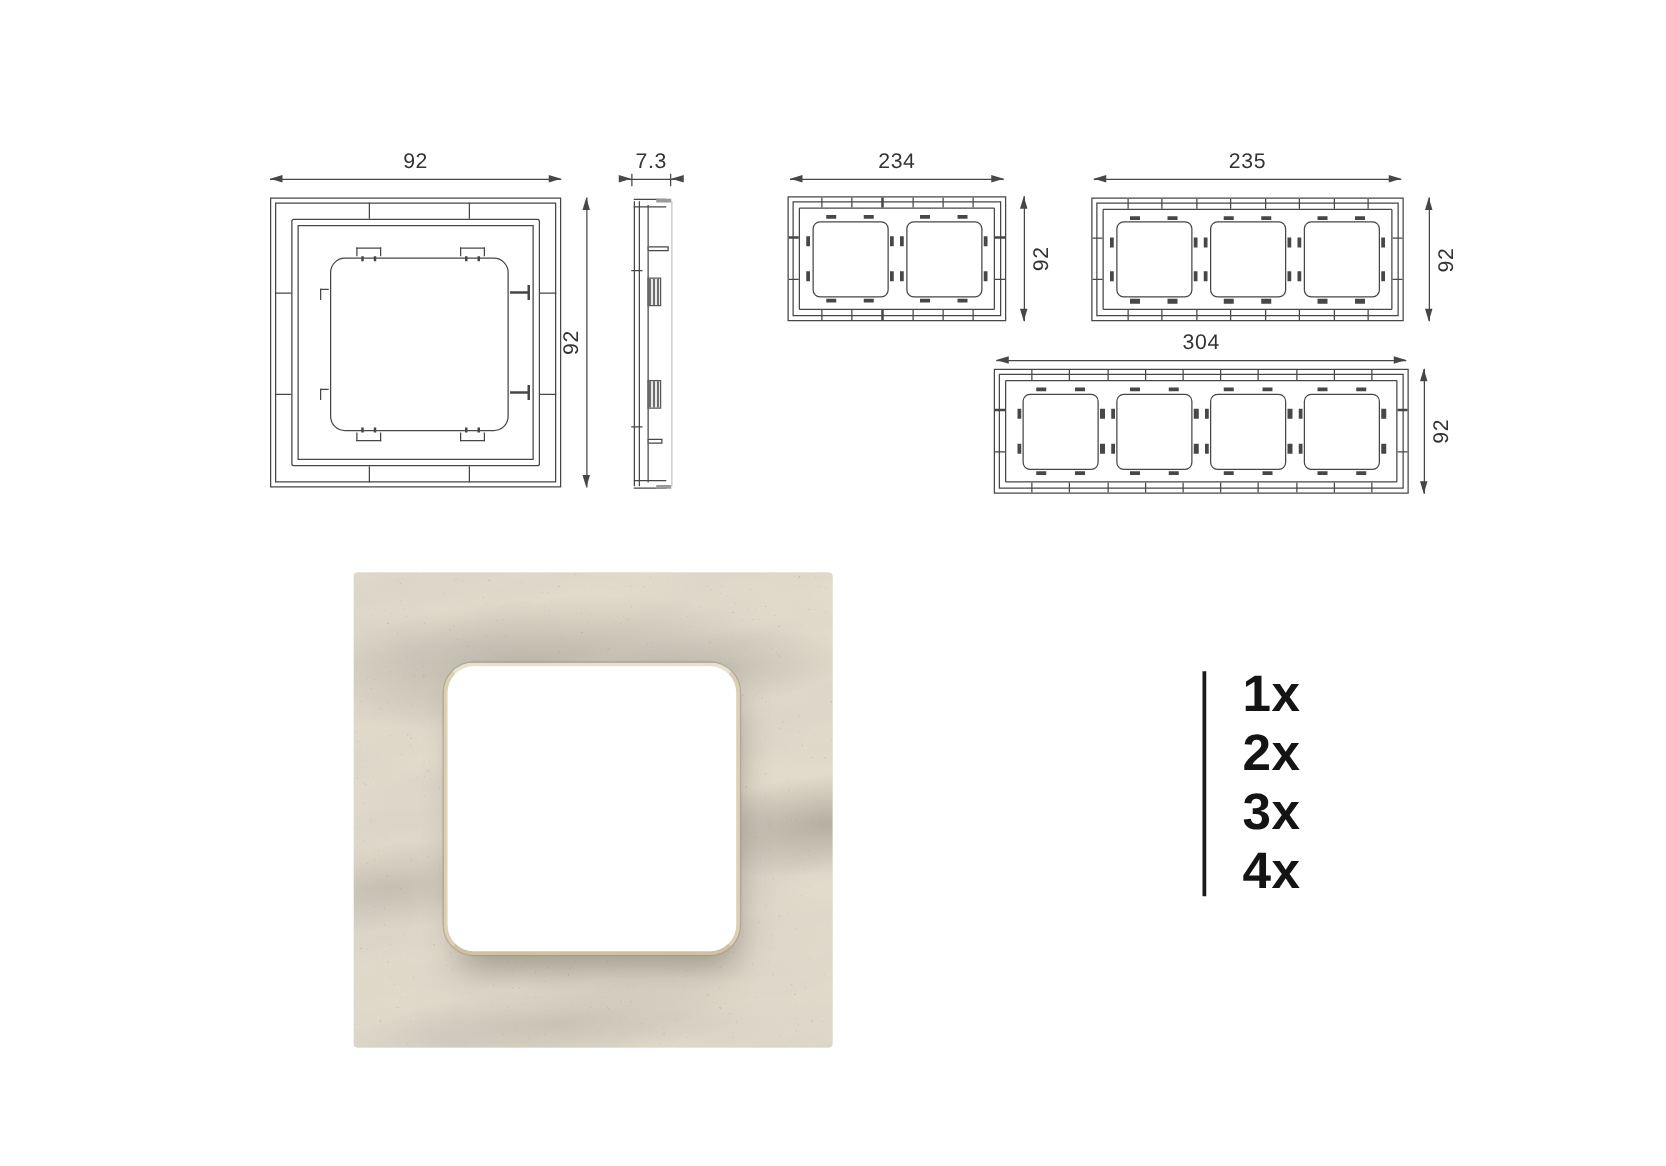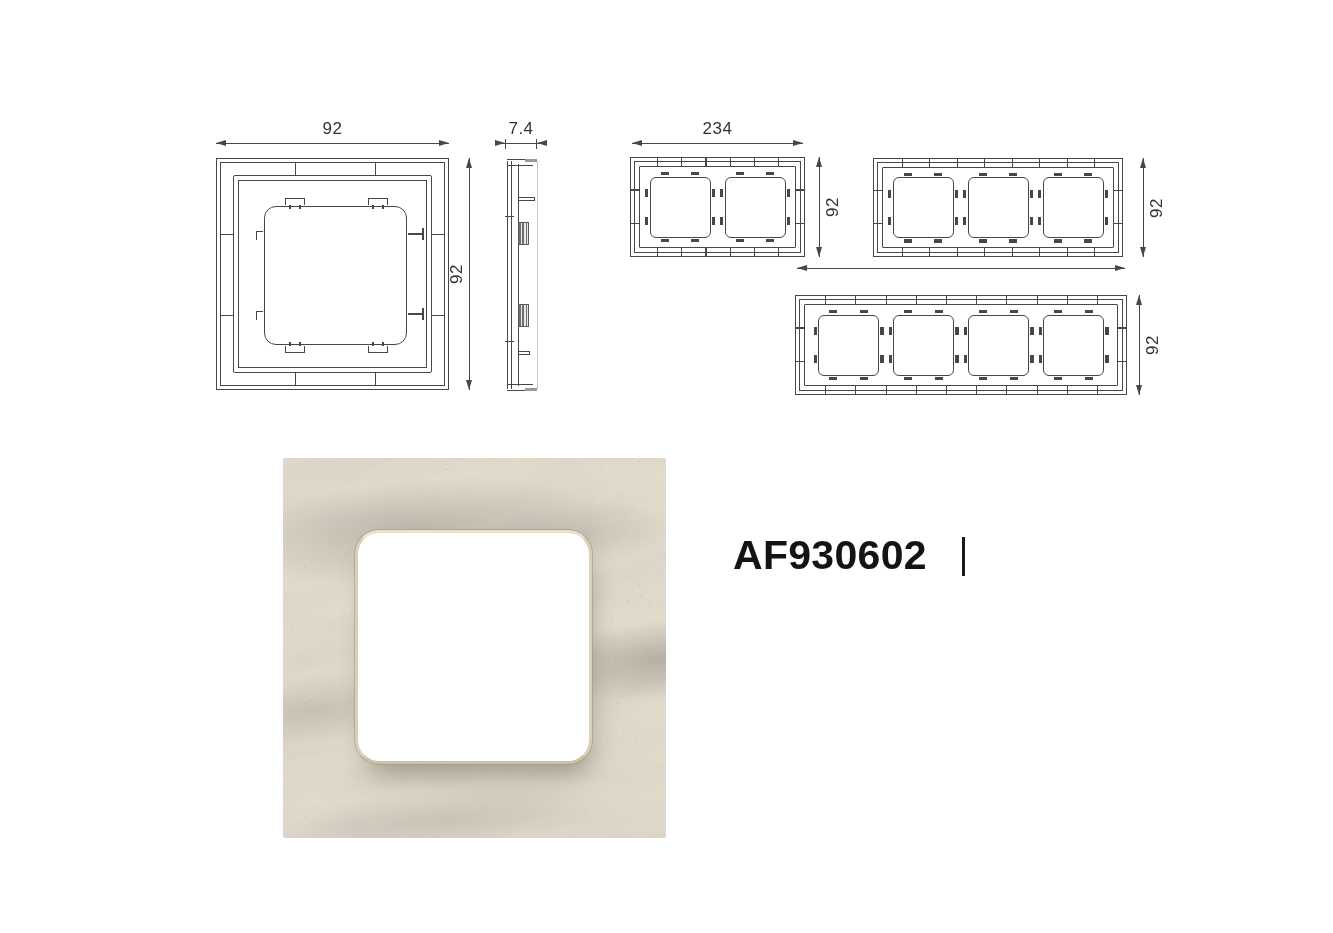--- a/index.html
+++ b/index.html
@@ -144,21 +144,21 @@
       <i class="clip b" style="left:20px;"></i>
       <i class="clip b" style="left:103px;"></i>
       <i class="tmark" style="top:26px;"></i>
       <i class="tmark" style="top:106px;"></i>
       <i class="lmark" style="top:24px;"></i>
       <i class="lmark" style="top:104px;"></i>
     </div>
   </div>
 
   <div class="hdim dim-out" style="left:502px;top:119px;width:38px;">
-    <span class="dlabel">7.4</span>
+    <span class="dlabel">7.3</span>
     <span class="dline">
         <i class="ah al"></i>
         <i class="ah ar"></i>
         <i class="ext e1"></i>
         <i class="ext e2"></i>
       </span>
   </div>
   <div class="sv" style="left:507px;top:159px;width:31px;height:232px;">
     <i class="sv-right"></i>
     <i class="sv-face"></i>
@@ -223,20 +223,27 @@
       <i class="bandtick t" style="left: 122.75px;"></i>
       <i class="bandtick b" style="left: 122.75px;"></i>
       <i class="bandtick t" style="left: 146.917px;"></i>
       <i class="bandtick b" style="left: 146.917px;"></i>
       <i class="bandtick-h l" style="top: 31.36px;"></i>
       <i class="bandtick-h r" style="top: 31.36px;"></i>
       <i class="bandtick-h l" style="top: 64.68px;"></i>
       <i class="bandtick-h r" style="top: 64.68px;"></i>
     </div>
 
+  <div class="hdim" style="left:875px;top:119px;width:246px;">
+    <span class="dlabel">235</span>
+    <span class="dline">
+        <i class="ah al"></i>
+        <i class="ah ar"></i>
+      </span>
+  </div>
   <div class="vdim lab-right" style="left:1143px;top:158px;height:99px;">
     <span class="vline">
         <i class="av au"></i>
         <i class="av ad"></i>
       </span>
     <span class="vlabel">92</span>
   </div>
   <div class="mg" style="left:873px;top:158px;width:250px;height:99px;">
     <div class="mg-l1"></div>
     <div class="mg-l2"></div>
@@ -288,20 +295,21 @@
       <i class="bandtick b" style="left: 192.75px;"></i>
       <i class="bandtick t" style="left: 220.25px;"></i>
       <i class="bandtick b" style="left: 220.25px;"></i>
       <i class="bandtick-h l" style="top: 31.04px;"></i>
       <i class="bandtick-h r" style="top: 31.04px;"></i>
       <i class="bandtick-h l" style="top: 64.02px;"></i>
       <i class="bandtick-h r" style="top: 64.02px;"></i>
     </div>
 
   <div class="hdim" style="left:797px;top:264px;width:328px;">
+    <span class="dlabel">304</span>
     <span class="dline">
         <i class="ah al"></i>
         <i class="ah ar"></i>
       </span>
   </div>
   <div class="vdim lab-right" style="left:1139px;top:295px;height:100px;">
     <span class="vline">
         <i class="av au"></i>
         <i class="av ad"></i>
       </span>
@@ -395,18 +403,23 @@
         <rect x="-70" y="-70" width="530" height="530" filter="url(#veinsF)" opacity="0.5"></rect>
       </g>
       <rect width="383" height="380" filter="url(#speckF)" opacity="0.45"></rect>
     </svg>
     <div class="veins"></div>
     <div class="cutout"></div>
   </div>
 
   <div class="plist">
     <div class="pcol codes">
-      <span>AF930602</span>
     </div>
     <div class="pdiv"></div>
+    <div class="pcol qtys">
+      <span>1x</span>
+      <span>2x</span>
+      <span>3x</span>
+      <span>4x</span>
+    </div>
   </div>
 
 </div>
 
 </body></html>

